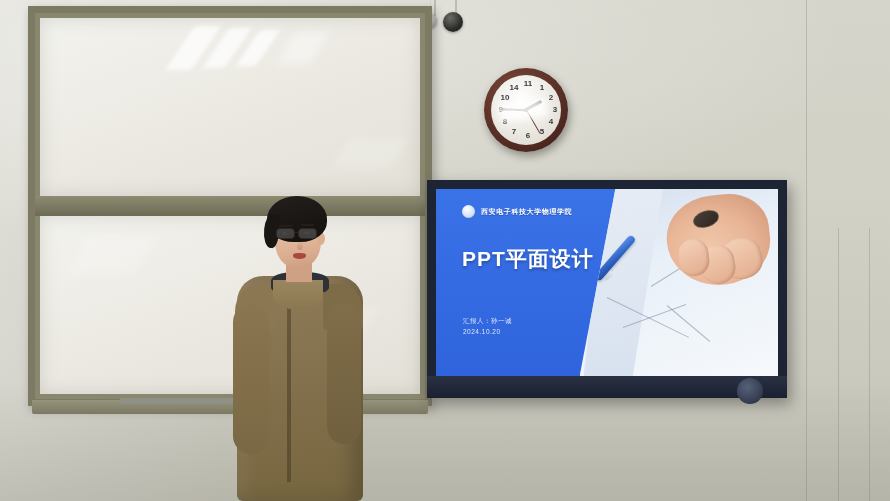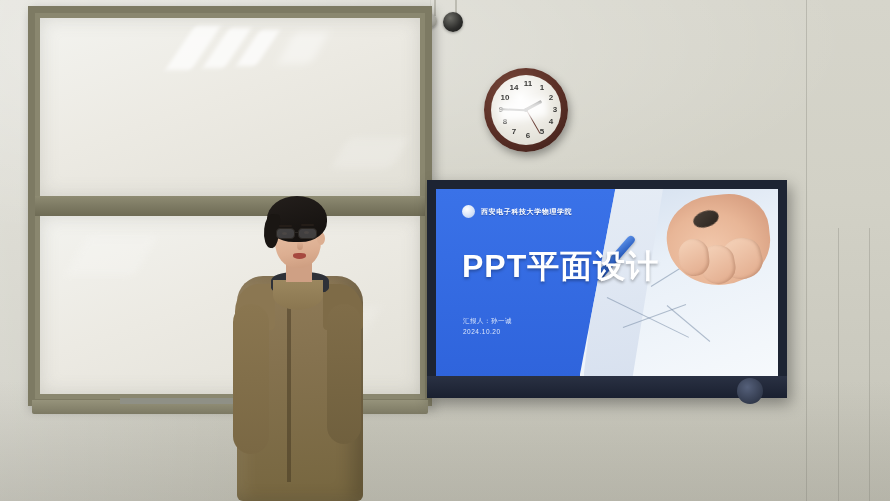--- a/index.html
+++ b/index.html
@@ -101,21 +101,21 @@
     background:linear-gradient(180deg,#dfe7f2,#b9c6d8);transform:rotate(41deg);
     clip-path:polygon(50% 100%, 0 0, 100% 0);}
   .photo-penthumb{position:absolute;width:26px;height:16px;border-radius:50%;
     background:linear-gradient(150deg,#4a4038,#2b241e);transform:rotate(-18deg);filter:blur(.4px);}
 
   .slide-logo{position:absolute;left:26px;top:16px;display:flex;align-items:center;gap:6px;}
   .logo-badge{width:13px;height:13px;border-radius:50%;
     background:radial-gradient(circle at 38% 32%, #ffffff, #d4e1f7 60%, #a8bfe6);}
   .logo-text{font-size:7px;color:#ffffff;letter-spacing:.6px;font-weight:bold;
     text-shadow:0 1px 1px rgba(0,0,0,.25);}
-  .slide-title{position:absolute;left:26px;top:56px;font-size:32px;font-weight:bold;
+  .slide-title{position:absolute;left:26px;top:56px;font-size:21px;font-weight:bold;
     color:#ffffff;letter-spacing:1px;text-shadow:0 2px 3px rgba(0,0,0,.28);}
   .slide-sub{position:absolute;left:27px;top:92px;font-size:9px;font-weight:bold;
     color:#eaf1ff;line-height:12px;letter-spacing:.5px;text-shadow:0 1px 2px rgba(0,0,0,.25);}
   .slide-meta{position:absolute;left:27px;top:126px;font-size:6.5px;color:#dde7fb;
     line-height:11px;letter-spacing:.5px;}
 
   
   #person{position:absolute;left:231px;top:196px;width:132px;height:305px;}
   .p-hair{position:absolute;left:36px;top:0;width:60px;height:46px;
     background:linear-gradient(165deg,#241f1c,#120f0d);

